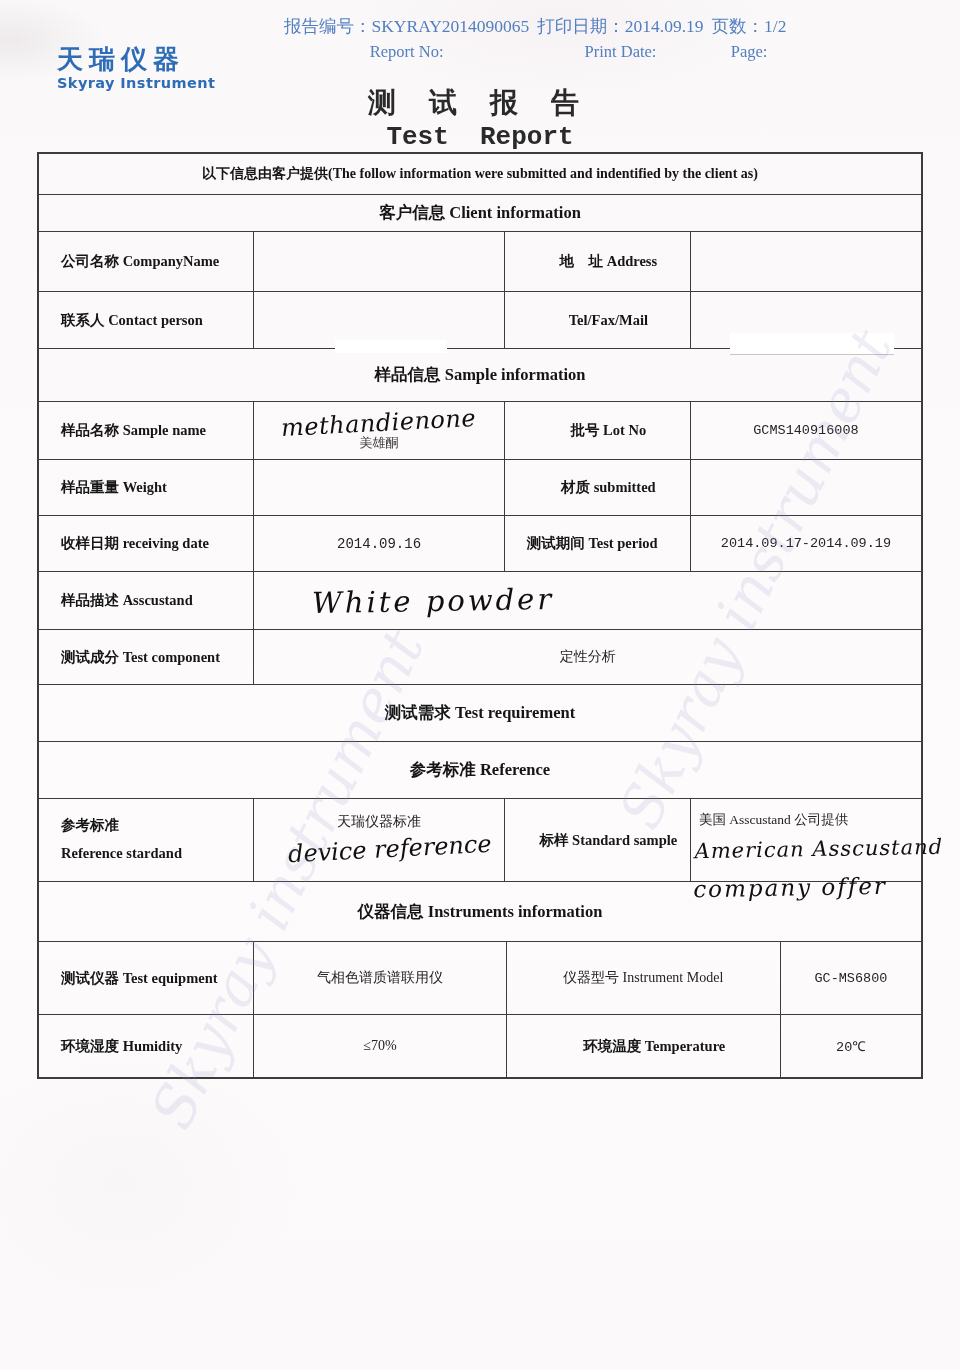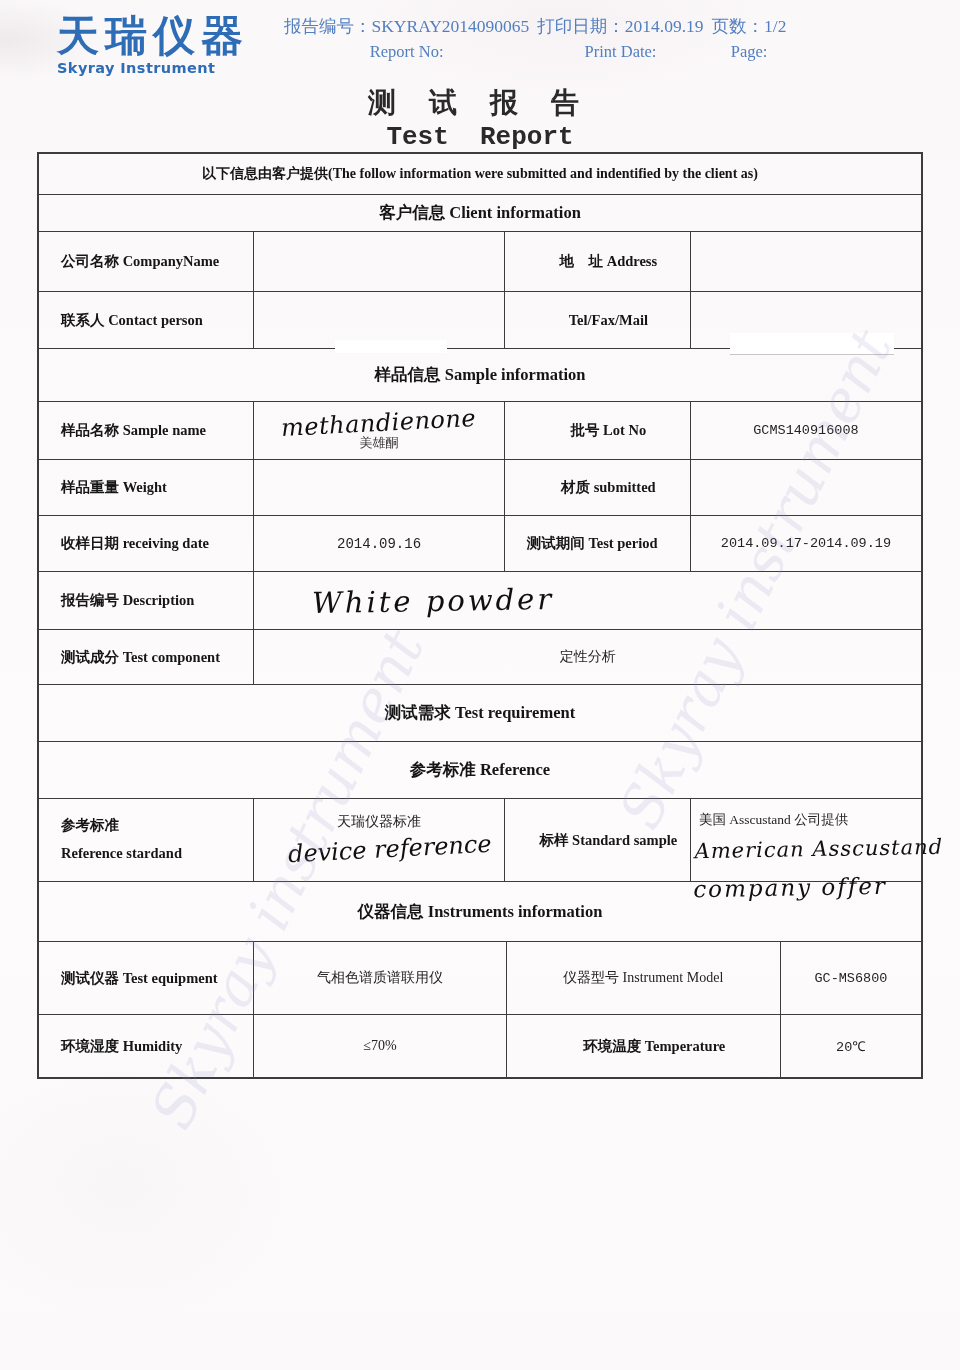--- a/index.html
+++ b/index.html
@@ -13,22 +13,22 @@
   .page::before{
     content:""; position:absolute; inset:0; pointer-events:none;
     background:
       radial-gradient(140px 60px at 8px 40px, rgba(120,110,120,0.10), transparent 70%),
       radial-gradient(300px 120px at 560px 20px, rgba(190,170,190,0.07), transparent 70%),
       radial-gradient(260px 200px at 120px 1180px, rgba(200,180,200,0.05), transparent 70%);
   }
 
   
   .logo { position:absolute; left:57px; top:13px; }
-  .logo-cn { font-family:"DejaVu Sans", sans-serif; font-weight:bold; font-size:42px;
-             letter-spacing:6px; color:#2e6db6; line-height:1.1; }
+  .logo-cn { font-family:"DejaVu Sans", sans-serif; font-weight:bold; font-size:26px;
+             letter-spacing:6px; color:#2e6db6; line-height:1.1;margin-top:32px; }
   .logo-en { font-family:"DejaVu Sans", sans-serif; font-weight:bold; font-size:14.5px;
              color:#2e6db6; letter-spacing:0.4px; margin-top:1px; }
   .hdr-meta { position:absolute; left:284px; top:14px; display:flex; gap:8px;
               color:#527fc0; }
   .meta-block { text-align:center; }
   .meta-l1 { font-size:17.5px; white-space:nowrap; }
   .meta-l2 { font-size:16.5px; margin-top:4px; }
 
   
   .title-cn { position:absolute; top:84px; left:0; width:100%; text-align:center;
@@ -155,21 +155,21 @@
     </div>
 
     <div class="row rowA" style="height:56px">
       <div class="c lab">收样日期  receiving date</div>
       <div class="c cen mono val">2014.09.16</div>
       <div class="c lab">测试期间 Test period</div>
       <div class="c cen mono val13">2014.09.17-2014.09.19</div>
     </div>
 
     <div class="row rowD" style="height:58px">
-      <div class="c lab">报告编号  Description</div>
+      <div class="c lab">样品描述  Asscustand</div>
       <div class="c">
         <span class="hand hand-powder">White  powder</span>
       </div>
     </div>
 
     <div class="row rowD" style="height:55px">
       <div class="c lab">测试成分 Test component</div>
       <div class="c cen val">定性分析</div>
     </div>
 

